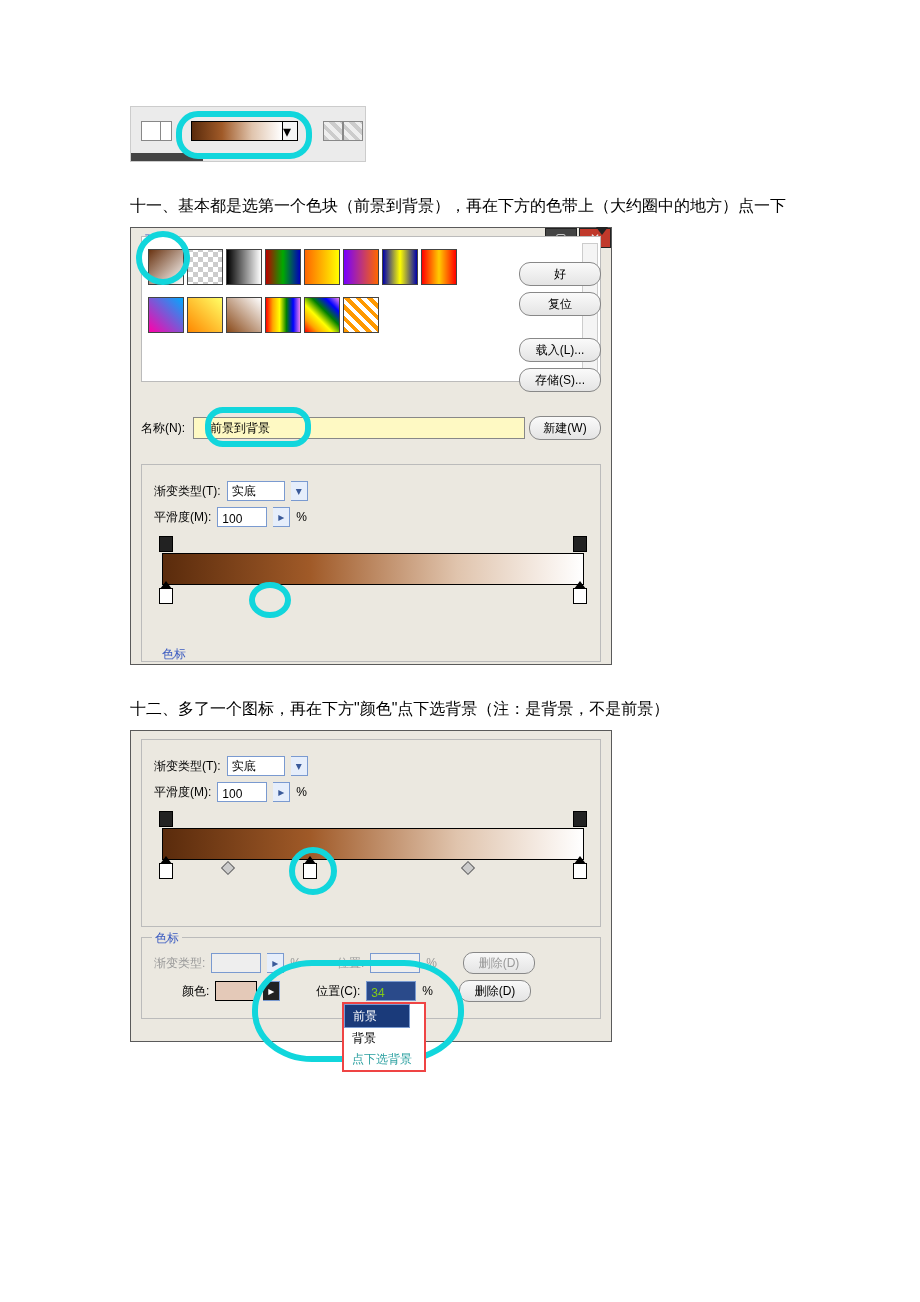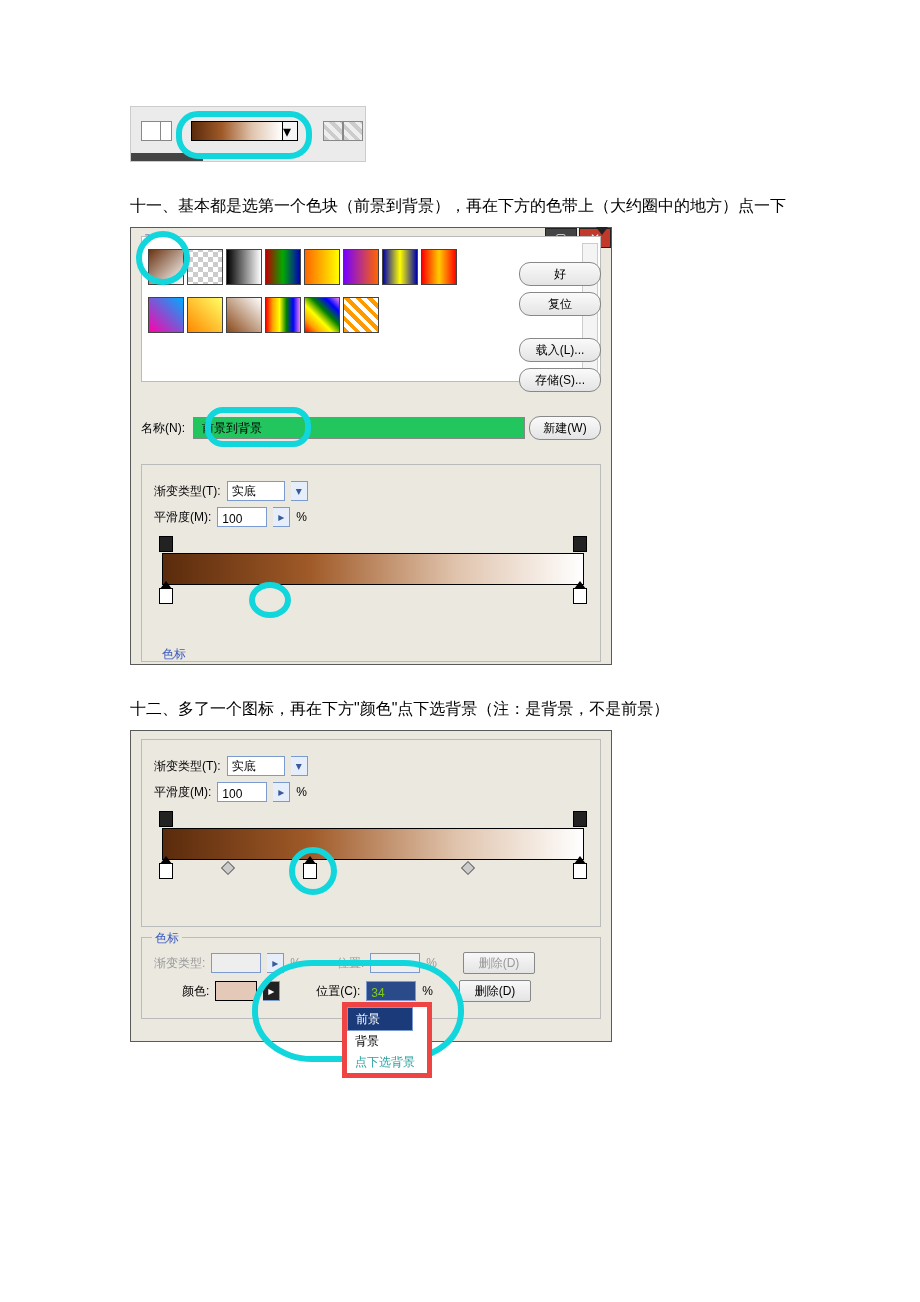--- a/index.html
+++ b/index.html
@@ -24,41 +24,41 @@
 .presets{margin:8px 10px 4px 10px;border:1px solid #bbb;height:144px;background:#fff;position:relative}
 .presets .row{display:flex;padding:6px 6px 0 6px;gap:3px}
 .sw{width:34px;height:34px;border:1px solid #444}
 .presets .arrow{position:absolute;right:-8px;top:-10px;width:0;height:0;border-left:6px solid transparent;border-right:6px solid transparent;border-top:8px solid #222}
 .presets .scroll{position:absolute;right:2px;top:6px;width:14px;height:128px;background:#f4f4f4;border:1px solid #ccc}
 .circ{position:absolute;border:6px solid #11d6dc;border-radius:50%}
 .sidebtns{position:absolute;right:10px;top:34px;display:flex;flex-direction:column;gap:6px}
 .btn{width:80px;height:22px;background:linear-gradient(#fafafa,#e4e4e4);border:1px solid #888;border-radius:11px;display:flex;align-items:center;justify-content:center}
 .namerow{display:flex;align-items:center;margin:30px 10px 6px 10px;gap:4px}
 .namerow .lbl{width:48px}
-.namerow .ipt{flex:1;height:20px;border:1px solid #888;background:#22c55e;padding:0 8px;display:flex;align-items:center}
+.namerow .ipt{flex:1;height:20px;border:1px solid #888;background:#fef9c3;padding:0 16px;display:flex;align-items:center}
 .namerow .oval{position:absolute;left:64px;margin-top:-2px;width:94px;height:28px;border:6px solid #11d6dc;border-radius:18px}
 .inner{margin:24px 10px 10px 10px;border:1px solid #bbb;padding:10px 8px 16px 12px;background:#ebe8e0;position:relative}
 .row{display:flex;align-items:center;gap:6px;margin:6px 0}
 .sel{width:48px;height:18px;border:1px solid #7a9ad0;background:#fff;display:flex;align-items:center;padding:0 4px}
 .seld{width:16px;height:18px;border:1px solid #7a9ad0;border-left:none;background:#e6eefb;display:flex;align-items:center;justify-content:center;color:#3a5a9a}
 .num{width:40px;height:18px;border:1px solid #7a9ad0;background:#fff;display:flex;align-items:flex-end;padding:0 4px}
 .gradbar{height:30px;border:1px solid #000;background:linear-gradient(90deg,#5a2b0c,#a05a28 35%,#e0c4ad 70%,#fff);margin:26px 8px 0 8px;position:relative}
 .topstop{position:absolute;top:-18px;width:12px;height:14px;background:#222;border:1px solid #000}
 .botstop{position:absolute;bottom:-20px;width:12px;height:14px;background:#fff;border:1px solid #000}
 .botstop:before{content:"";position:absolute;left:0;top:-8px;width:0;height:0;border-left:6px solid transparent;border-right:6px solid transparent;border-bottom:8px solid #000}
 .diamond{position:absolute;bottom:-14px;width:8px;height:8px;background:#ccc;border:1px solid #666;transform:rotate(45deg)}
 .seblue{color:#3a5ac0;font-size:12px}
 
 .dlg3{width:480px}
 .stops{margin:8px 10px 10px 10px;border:1px solid #bbb;padding:8px 8px 10px 12px;position:relative;background:#ebe8e0}
 .stops .secname{position:absolute;left:10px;top:-8px;background:#ebe8e0;padding:0 3px}
 .disabled{color:#999}
 .colswatch{width:40px;height:18px;border:1px solid #000;background:#e4c9b8}
-.btn2{width:70px;height:20px;border:1px solid #888;border-radius:2px;background:linear-gradient(#f8f8f8,#e4e4e4);display:flex;align-items:center;justify-content:center}
-.menu{position:absolute;left:200px;top:64px;width:80px;background:#fff;border:5px solid #ef4444}
+.btn2{width:70px;height:20px;border:1px solid #888;border-radius:10px;background:linear-gradient(#f8f8f8,#e4e4e4);display:flex;align-items:center;justify-content:center}
+.menu{position:absolute;left:200px;top:64px;width:80px;background:#fff;border:2px solid #ef4444}
 .menu .mi{padding:2px 8px}
 .menu .mi.sel{background:#1a3a7a;color:#fff}
 .bigcirc{position:absolute;border:6px solid #11d6dc;border-radius:50%}
 </style>
 </head>
 <body>
 
 <div class="page">
 
 <div class="fig">

